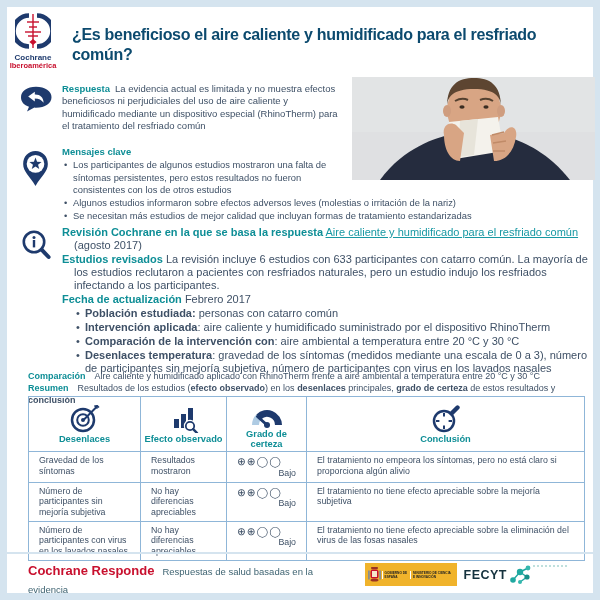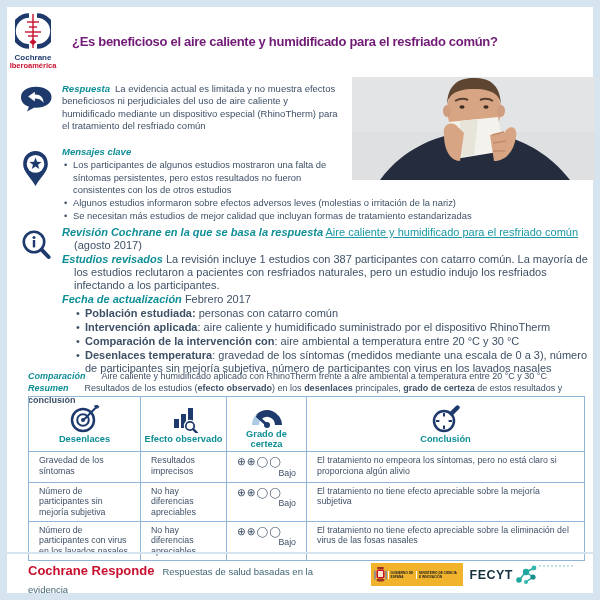--- a/index.html
+++ b/index.html
@@ -5,26 +5,26 @@
   * { margin:0; padding:0; box-sizing:border-box; }
   html,body { width:600px; height:600px; }
   body { font-family:"Liberation Sans", sans-serif; background:#fff; }
   .page { position:relative; width:600px; height:600px; background:#d5e4ef; overflow:hidden; }
   .inner { position:absolute; left:7px; top:7px; width:586px; height:586px; background:#ffffff; }
 
   
   .brand { position:absolute; left:0; top:6px; width:52px; text-align:center; }
   .brand .bname { font-size:8px; font-weight:bold; color:#1e3a6d; line-height:1.05; margin-top:1px; }
   .brand .bsub  { font-size:7.5px; font-weight:bold; color:#c8102e; line-height:1.05; }
-  .page-title { position:absolute; left:65px; top:27px; width:508px; font-size:13px; font-weight:bold;
-                letter-spacing:-0.3px; color:#701a75; line-height:1.28; }
+  .page-title { position:absolute; left:65px; top:18px; width:508px; font-size:16px; font-weight:bold;
+                letter-spacing:-0.3px; color:#0c4a6e; line-height:1.28; }
 
   
   .body-text { color:#3e5066; }
-  .tlabel { font-weight:bold; color:#0e8e96;font-style:italic; }
+  .tlabel { font-weight:bold; color:#0e8e96; }
   .dlabel { font-weight:bold; color:#3e5066; }
   a.tlink { color:#1798a3; text-decoration:underline; }
 
   
   .icon-abs { position:absolute; }
   .respuesta { position:absolute; left:55px; top:76px; width:280px; font-size:9.5px; line-height:1.3; }
   .respuesta .tlabel { margin-right:5px; }
 
   
   .photo { position:absolute; left:345px; top:70px; width:243px; height:103px; }
@@ -38,37 +38,37 @@
   .mensajes li.first { max-width:282px; }
 
   
   .revision { position:absolute; left:55px; top:219px; width:528px; font-size:11px; line-height:1.18; }
   .rev-line { padding-left:12px; text-indent:-12px; margin-bottom:1px; }
   .revision ul.blist { margin-left:12px; margin-top:1px; }
   .revision ul.blist li { margin-bottom:1px; }
 
   
   .compare { position:absolute; left:21px; top:364px; width:566px; font-size:9px; line-height:1.33; }
-  .compare .tlabel { margin-right:16px; }
+  .compare .tlabel { margin-right:9px; }
   .compare b { color:#3e5066; }
 
   
   table.summary { position:absolute; left:21px; top:389px; width:557px; border-collapse:collapse; table-layout:fixed; }
   table.summary th, table.summary td { border:1.5px solid #8fb6d8; vertical-align:top; }
   table.summary th { padding:3px 2px 2px; text-align:center; vertical-align:middle; }
   table.summary td { padding:3px 10px; font-size:8.8px; line-height:1.22; color:#3e5066; text-align:left; }
   .hlabel { font-size:9.3px; font-weight:bold; color:#0e8e96; margin-top:1px; }
   .hicon { height:28px; display:flex; align-items:flex-end; justify-content:center; }
   td.grade { text-align:center; }
   td.grade .sym { font-size:10.5px; letter-spacing:1px; color:#3e5066; }
   td.grade .glabel { font-size:8.8px; color:#3e5066;text-align:right; }
 
   
   .footer { position:absolute; left:0; right:0; top:545px; bottom:0; border-top:2px solid #d5e4ef;
-            display:flex; justify-content:space-between; align-items:flex-start; padding:7px 20px 0 21px;gap:29px; }
+            display:flex; justify-content:space-between; align-items:flex-start; padding:7px 26px 0 21px;gap:29px; }
   .f-brand { font-size:13px; font-weight:bold; color:#c8102e; }
   .f-tag { font-size:9.5px; color:#3f6472; margin-left:8px; }
   .f-line2 { font-size:8.8px; color:#3e5066; margin-top:8px; }
   .f-logos { display:flex; align-items:center; gap:7px; margin-top:2px; }
   .gov { width:92px; height:23px; background:#f0b32b; display:flex; align-items:center; padding:1px 2px; }
   .gov .emblem { width:15px; height:19px; flex:none; }
   .gov .gcol { font-size:3.2px; line-height:1.25; color:#222; font-weight:bold; padding:0 2px; border-left:0.5px solid #fff; }
   .fecyt { display:flex; flex-direction:row; align-items:flex-start; }
   .fecyt-row { display:flex; align-items:center; gap:2px; }
   .fecyt-name { font-size:12.5px; font-weight:bold; color:#15323e; letter-spacing:0.5px; }
@@ -149,21 +149,21 @@
     </svg>
 
     <div class="revision body-text">
       <div class="rev-line">
         <span class="tlabel">Revisión Cochrane en la que se basa la respuesta</span>
         <a class="tlink" href="#">Aire caliente y humidificado para el resfriado común</a>
         <span>(agosto 2017)</span>
       </div>
       <div class="rev-line">
         <span class="tlabel">Estudios revisados</span>
-        <span>La revisión incluye 1 estudios con 387 participantes con catarro común. La mayoría de los estudios reclutaron a pacientes con resfriados naturales, pero un estudio indujo los resfriados infectando a los participantes.</span>
+        <span>La revisión incluye 6 estudios con 633 participantes con catarro común. La mayoría de los estudios reclutaron a pacientes con resfriados naturales, pero un estudio indujo los resfriados infectando a los participantes.</span>
       </div>
       <div class="rev-line">
         <span class="tlabel">Fecha de actualización</span>
         <span>Febrero 2017</span>
       </div>
       <ul class="blist">
         <li><span class="dlabel">Población estudiada:</span> <span>personas con catarro común</span></li>
         <li><span class="dlabel">Intervención aplicada</span><span>: aire caliente y humidificado suministrado por el dispositivo RhinoTherm</span></li>
         <li><span class="dlabel">Comparación de la intervención con</span><span>: aire ambiental a temperatura entre 20 °C y 30 °C</span></li>
         <li><span class="dlabel">Desenlaces temperatura</span><span>: gravedad de los síntomas (medidos mediante una escala de 0 a 3), número de participantes sin mejoría subjetiva, número de participantes con virus en los lavados nasales</span></li>
@@ -235,21 +235,21 @@
                 <line x1="17.6" y1="16" x2="21" y2="16" stroke="#1e3a6d" stroke-width="2"></line>
               </svg>
             </div>
             <div class="hlabel">Conclusión</div>
           </th>
         </tr>
       </thead>
       <tbody>
         <tr>
           <td>Gravedad de los síntomas</td>
-          <td>Resultados imprecisos</td>
+          <td>Resultados mostraron</td>
           <td class="grade">
             <div class="sym">⊕⊕◯◯</div>
             <div class="glabel">Bajo</div>
           </td>
           <td>El tratamiento no empeora los síntomas, pero no está claro si proporciona algún alivio</td>
         </tr>
         <tr>
           <td>Número de participantes sin mejoría subjetiva</td>
           <td>No hay diferencias apreciables</td>
           <td class="grade">

